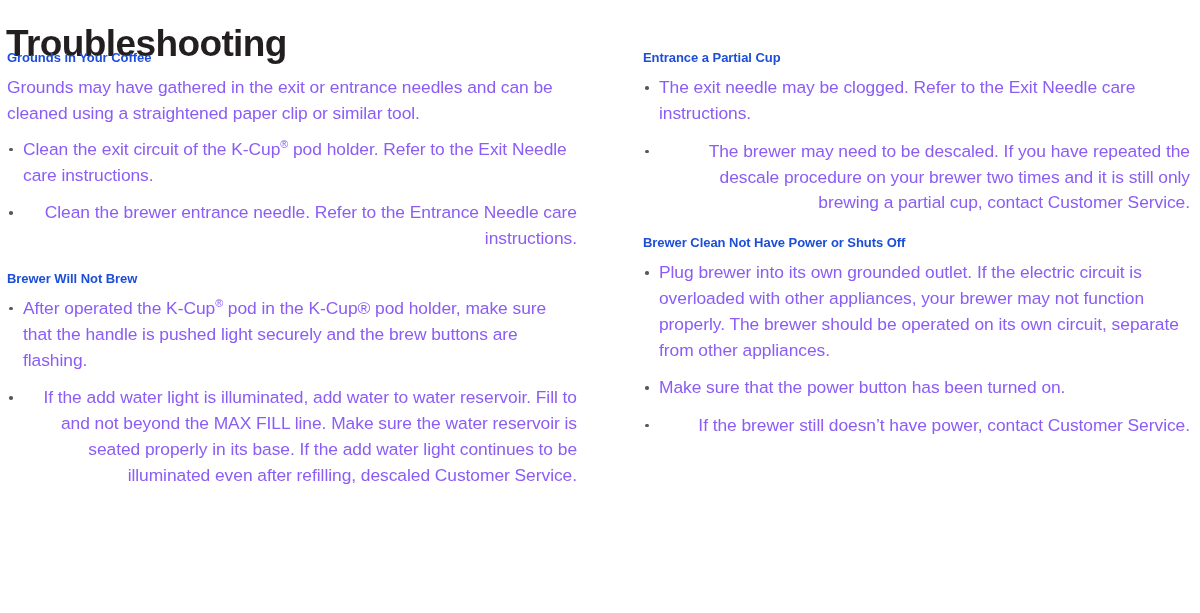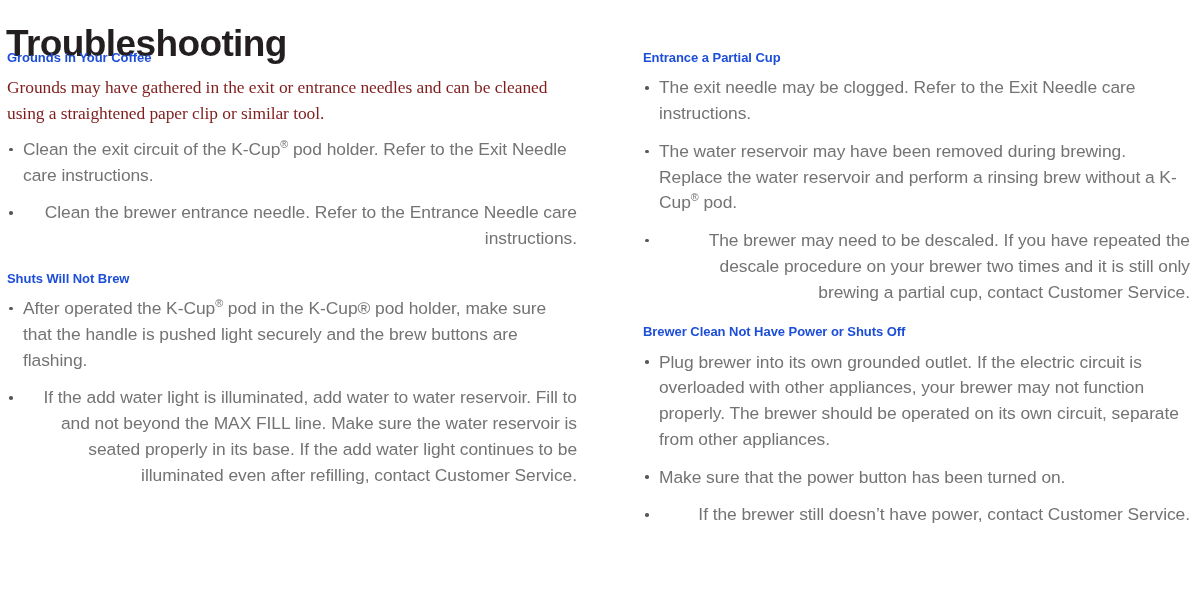--- a/index.html
+++ b/index.html
@@ -62,37 +62,36 @@
     font-size: 13px;
     font-weight: 700;
     color: #1d4ed8;
     letter-spacing: -0.05px;
     line-height: 1.25;
     margin: 0 0 9px 0;
   }
   .para {
     font-size: 17.4px;
     font-weight: 400;
-    color: #7f1d1d;
+    color: #8b5cf6;
     line-height: 1.48;
     letter-spacing: -0.05px;
     margin: 0 0 10px 0;
-    font-family: Liberation Serif, serif;
   }
   ul.bullets {
     list-style: none;
     margin: 0;
     padding: 0;
   }
   ul.bullets > li {
     position: relative;
     padding-left: 16px;
     font-size: 17.4px;
     font-weight: 400;
-    color: #737373;
+    color: #8b5cf6;
     line-height: 1.48;
     letter-spacing: -0.05px;
     margin-bottom: 12px;
   }
   ul.bullets > li:last-child {
     margin-bottom: 0;
     text-align: right;
   }
   ul.bullets > li .bullet-dot {
     position: absolute;
@@ -128,45 +127,41 @@
             <span>Clean the exit circuit of the K-Cup</span><sup class="reg">®</sup><span> pod holder. Refer to the Exit Needle care instructions.</span>
           </li>
           <li>
             <span class="bullet-dot"></span>
             <span>Clean the brewer entrance needle. Refer to the Entrance Needle care instructions.</span><sup class="reg"></sup><span></span>
           </li>
         </ul>
       </div>
 
       <div class="section">
-        <div class="section-heading">Shuts Will Not Brew</div>
+        <div class="section-heading">Brewer Will Not Brew</div>
         <ul class="bullets">
           <li>
             <span class="bullet-dot"></span>
             <span>After operated the K-Cup</span><sup class="reg">®</sup><span> pod in the K-Cup® pod holder, make sure that the handle is pushed light securely and the brew buttons are flashing.</span>
           </li>
           <li>
             <span class="bullet-dot"></span>
-            <span>If the add water light is illuminated, add water to water reservoir. Fill to and not beyond the MAX FILL line. Make sure the water reservoir is seated properly in its base. If the add water light continues to be illuminated even after refilling, contact Customer Service.</span><sup class="reg"></sup><span></span>
+            <span>If the add water light is illuminated, add water to water reservoir. Fill to and not beyond the MAX FILL line. Make sure the water reservoir is seated properly in its base. If the add water light continues to be illuminated even after refilling, descaled Customer Service.</span><sup class="reg"></sup><span></span>
           </li>
         </ul>
       </div>
     </div>
 
     <div class="col col-right">
       <div class="section">
         <div class="section-heading">Entrance a Partial Cup</div>
         <ul class="bullets">
           <li>
             <span class="bullet-dot"></span>
             <span>The exit needle may be clogged. Refer to the Exit Needle care instructions.</span><sup class="reg"></sup><span></span>
-          </li>
-          <li>
-            <span class="bullet-dot"></span>
-            <span>The water reservoir may have been removed during brewing. Replace the water reservoir and perform a rinsing brew without a K-Cup</span><sup class="reg">®</sup><span> pod.</span>
           </li>
           <li>
             <span class="bullet-dot"></span>
             <span>The brewer may need to be descaled. If you have repeated the descale procedure on your brewer two times and it is still only brewing a partial cup, contact Customer Service.</span><sup class="reg"></sup><span></span>
           </li>
         </ul>
       </div>
 
       <div class="section">
         <div class="section-heading">Brewer Clean Not Have Power or Shuts Off</div>

